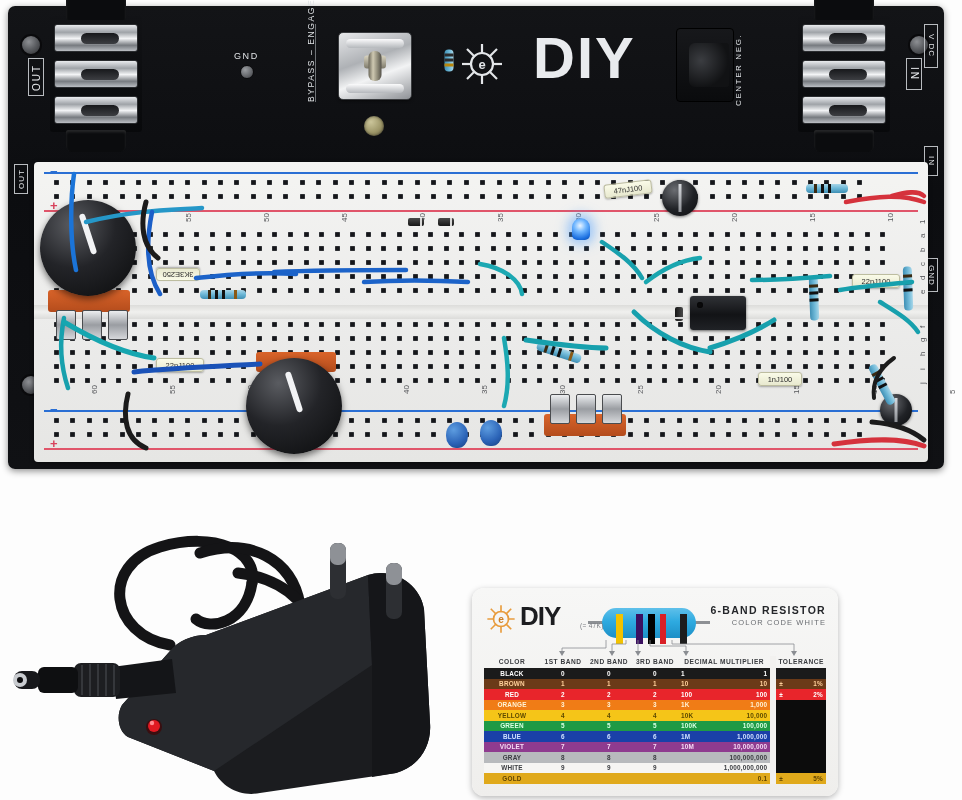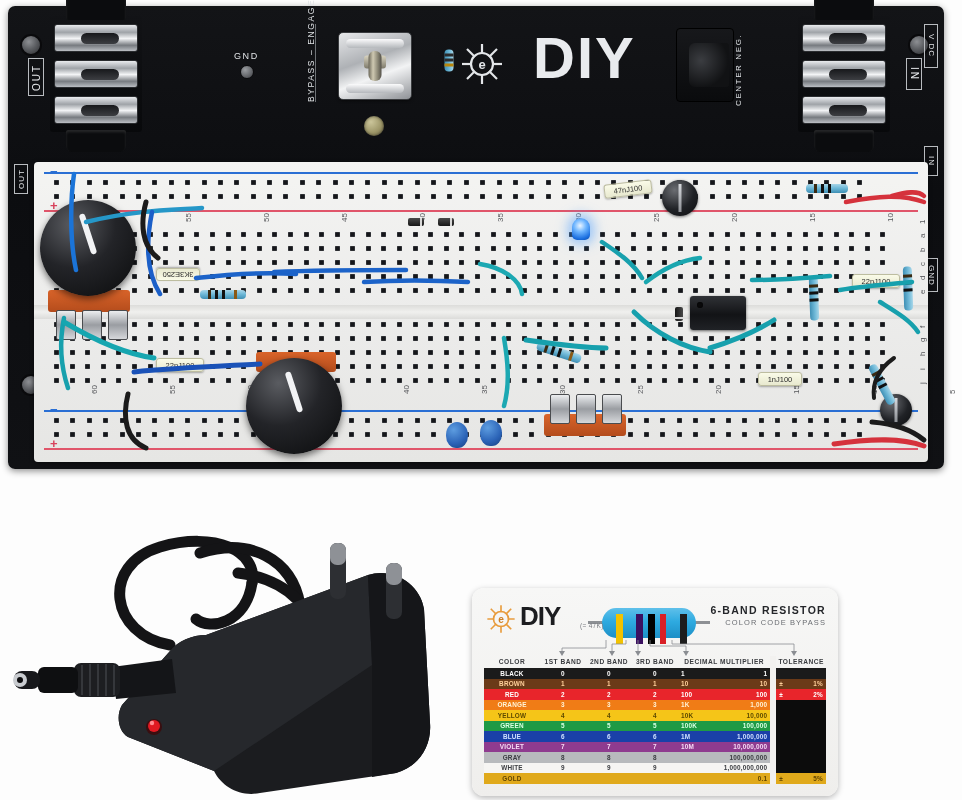--- a/index.html
+++ b/index.html
@@ -1319,21 +1319,21 @@
         <line x1="37" y1="7" x2="29" y2="15"></line>
         <line x1="15" y1="29" x2="7" y2="37"></line>
         <circle cx="22" cy="22" r="11" stroke="#e89b3c"></circle>
       </g>
       <text x="22" y="28" text-anchor="middle" fill="#d07f22" font-size="15" font-family="Liberation Sans, sans-serif" font-weight="bold">e</text>
     </svg>
     <div class="card-diy" style="left:48px;top:13px;">DIY</div>
 
     <div class="card-title">
       <div class="t1">6-BAND RESISTOR</div>
-      <div class="t2">COLOR CODE BYPASS</div>
+      <div class="t2">COLOR CODE WHITE</div>
     </div>
 
     <div class="card-res">
       <div class="res-lead" style="left:0;"></div>
       <div class="res-lead" style="right:0;"></div>
       <div class="res-body">
         <div class="res-band" id="cb0" style="left: 14px; width: 7px; background: rgb(242, 194, 0);"></div>
         <div class="res-band" id="cb1" style="left: 34px; width: 7px; background: rgb(58, 16, 96);"></div>
         <div class="res-band" id="cb2" style="left: 46px; width: 7px; background: rgb(0, 0, 0);"></div>
         <div class="res-band" id="cb3" style="left: 58px; width: 6px; background: rgb(217, 31, 38);"></div>

